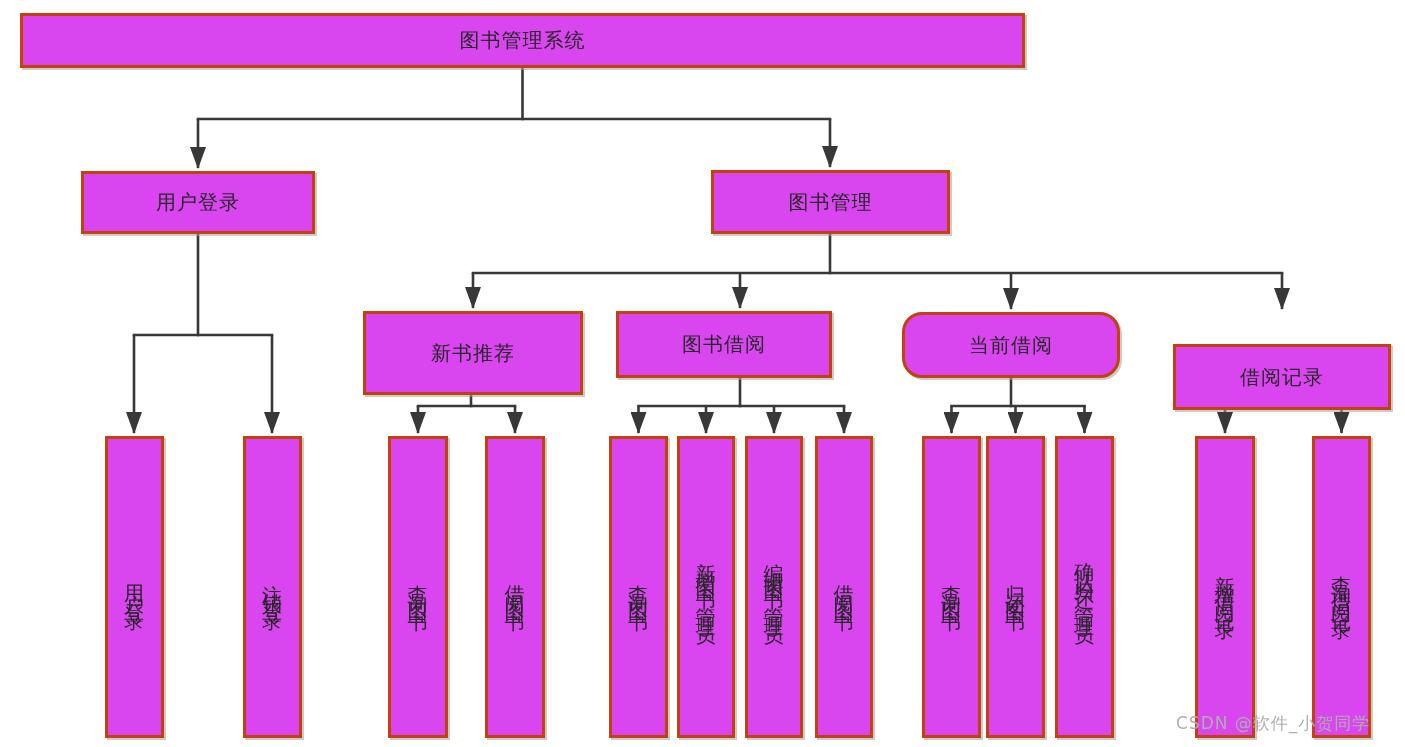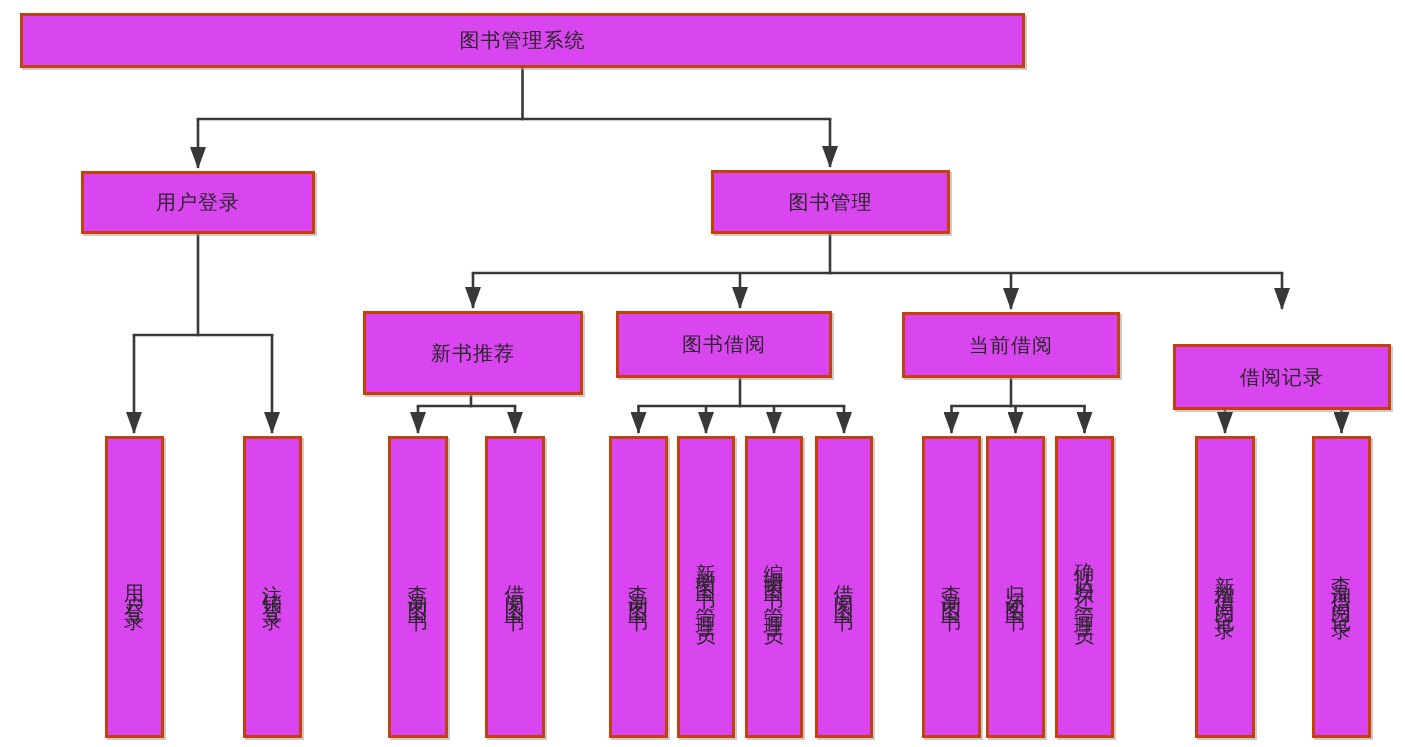--- a/index.html
+++ b/index.html
@@ -106,35 +106,36 @@
     </g>
   </svg>
 
   <div class="box" style="left:20px; top:13px; width:1005px; height:55px;">图书管理系统</div>
 
   <div class="box" style="left:81px; top:171px; width:234px; height:63px;">用户登录</div>
   <div class="box" style="left:711px; top:170px; width:239px; height:64px;">图书管理</div>
 
   <div class="box" style="left:363px; top:311px; width:220px; height:84px;">新书推荐</div>
   <div class="box" style="left:616px; top:311px; width:216px; height:67px;">图书借阅</div>
-  <div class="box" style="left:902px; top:312px; width:218px; height:66px;">当前借阅</div>
+  <div class="box" style="left:902px; top:312px; width:218px; height:66px;border-radius:20px;">当前借阅</div>
   <div class="box" style="left:1173px; top:312px; width:218px; height:66px;margin-top:32px;">借阅记录</div>
 
   <div class="box leaf" style="left:105px; width:59px;">用户登录</div>
   <div class="box leaf" style="left:243px; width:59px;">注销登录</div>
 
   <div class="box leaf" style="left:388px; width:60px;">查询图书</div>
   <div class="box leaf" style="left:485px; width:60px;">借阅图书</div>
 
   <div class="box leaf" style="left:609px; width:59px;">查询图书</div>
   <div class="box leaf" style="left:677px; width:58px;">新增图书（管理员）</div>
   <div class="box leaf" style="left:745px; width:58px;">编辑图书（管理员）</div>
   <div class="box leaf" style="left:815px; width:58px;">借阅图书</div>
 
   <div class="box leaf" style="left:922px; width:59px;">查询图书</div>
   <div class="box leaf" style="left:986px; width:59px;">归还图书</div>
   <div class="box leaf" style="left:1055px; width:59px;">确认归还（管理员）</div>
 
   <div class="box leaf" style="left:1195px; width:60px;">新增借阅记录</div>
   <div class="box leaf" style="left:1312px; width:59px;">查询借阅记录</div>
 
+  <div class="watermark">CSDN @软件_小贺同学</div>
 
 </div>
 
 </body></html>

